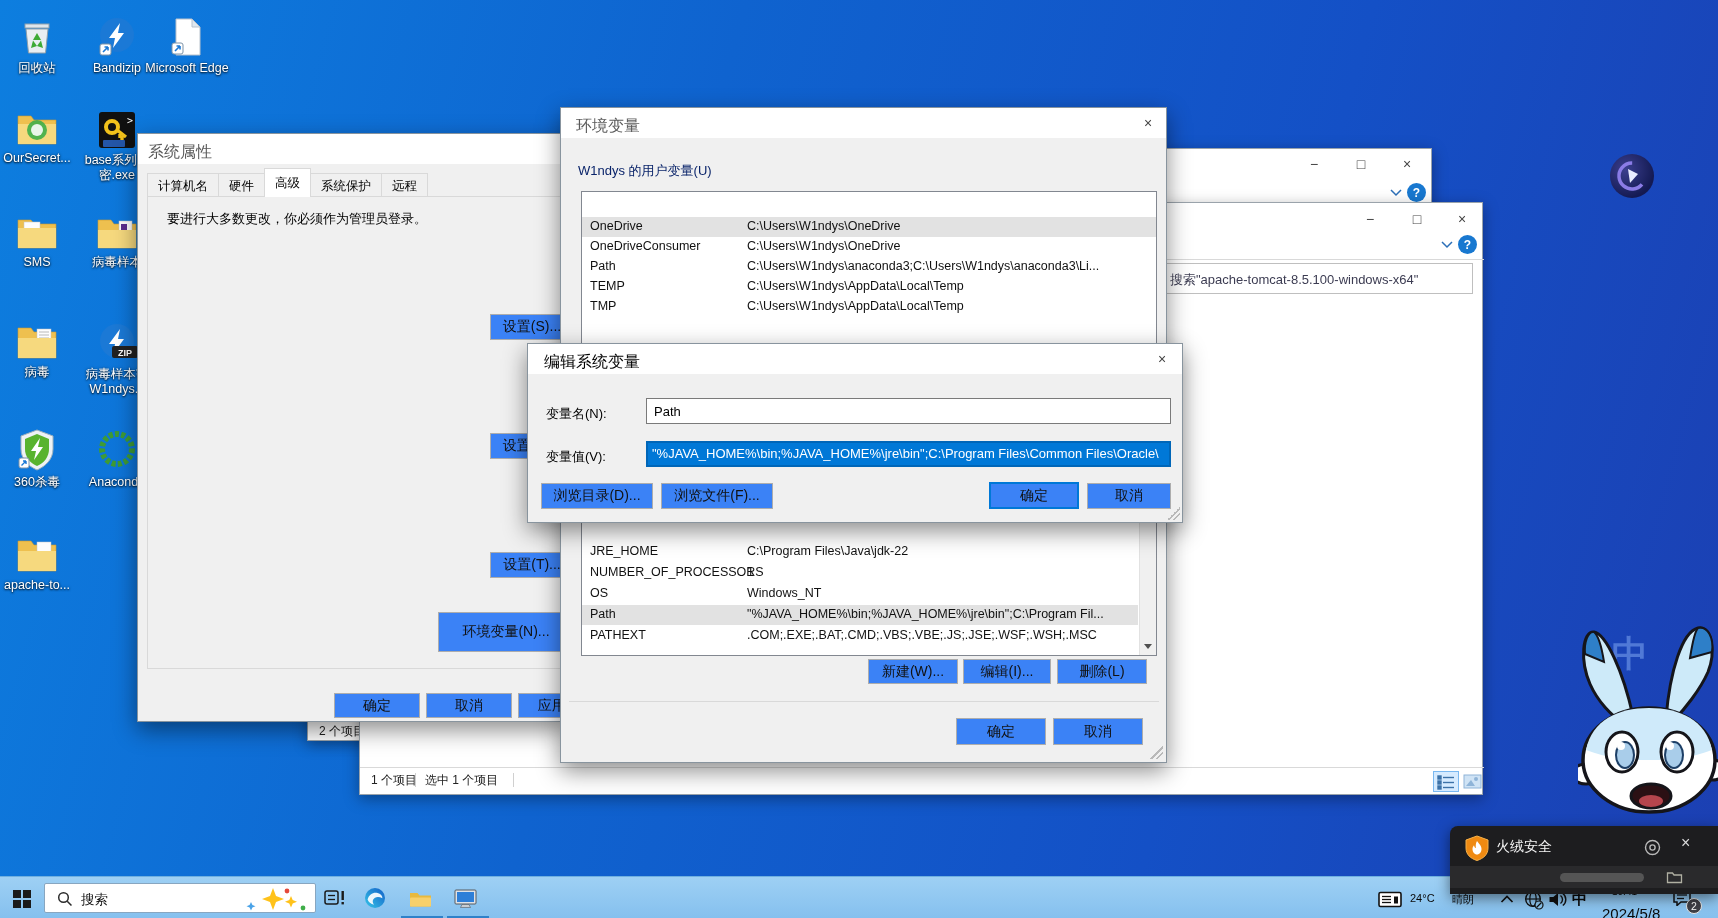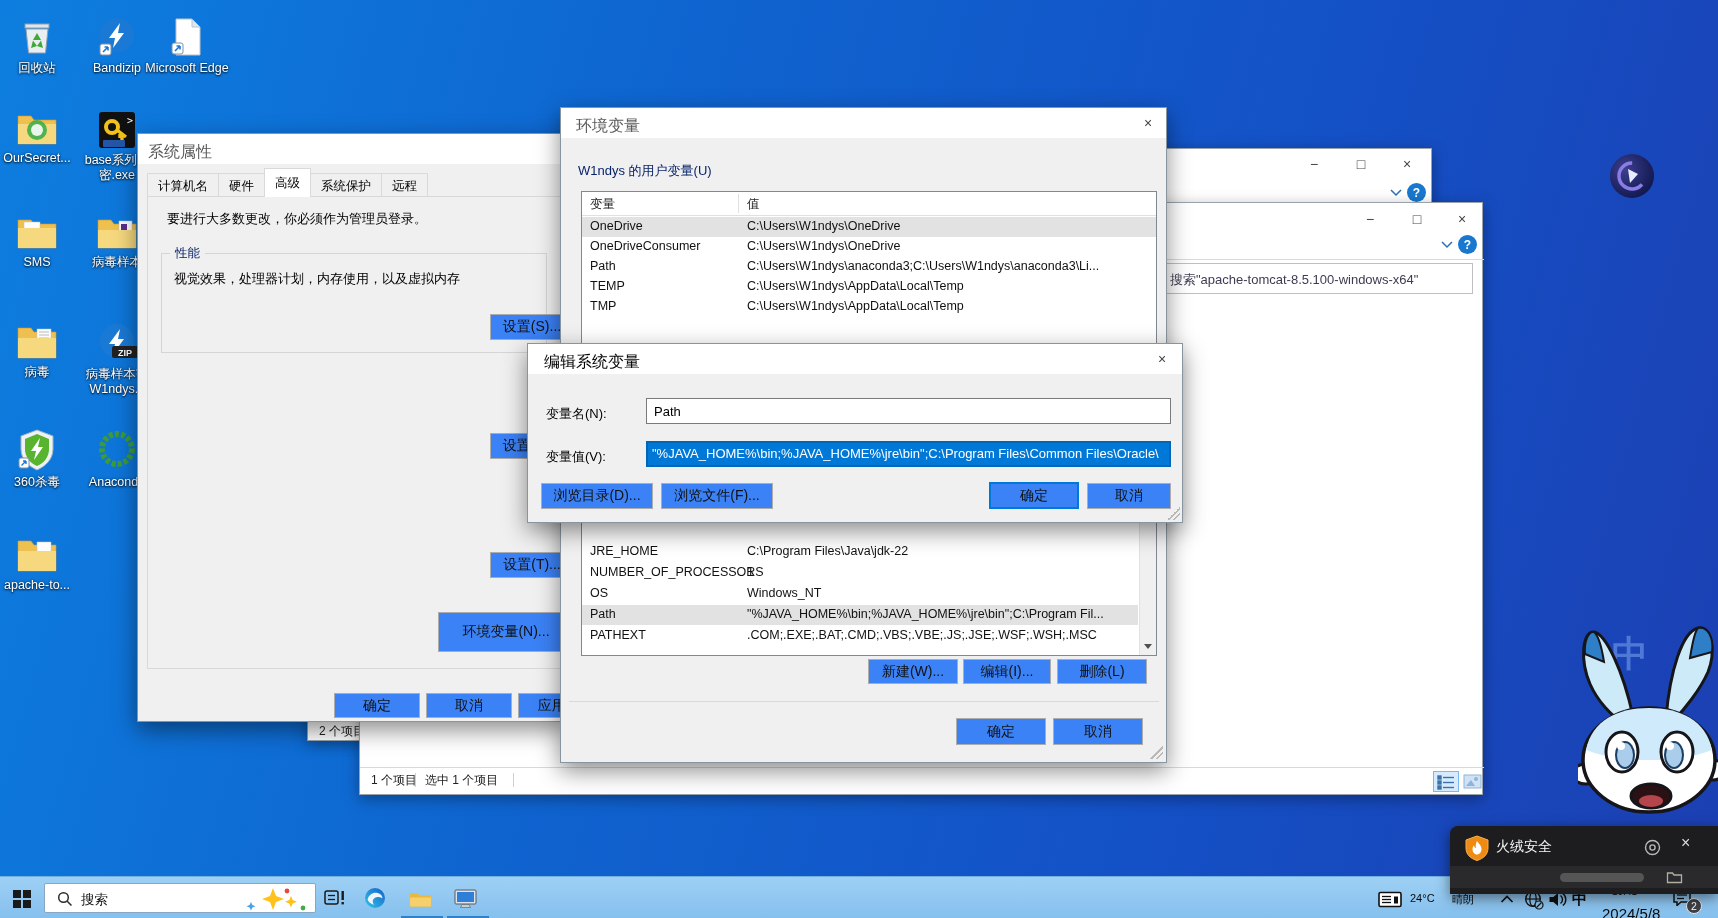--- a/index.html
+++ b/index.html
@@ -290,24 +290,20 @@
       <div class="tab">计算机名</div>
       <div class="tab">硬件</div>
       <div class="tab active">高级</div>
       <div class="tab">系统保护</div>
       <div class="tab">远程</div>
     </div>
     <div class="abs" style="left:9px;top:62px;width:414px;height:473px;border:1px solid #d9d9d9;background:#f0f0f0"></div>
 
     <div class="lbl13" style="left:29px;top:76px">要进行大多数更改，你必须作为管理员登录。</div>
 
-    <div class="grp" style="left:23px;top:119px;width:386px;height:100px">
-      <span class="legend">性能</span>
-      <div class="lbl13" style="left:12px;top:16px">视觉效果，处理器计划，内存使用，以及虚拟内存</div>
-    </div>
     <div class="btn" style="left:352px;top:180px;width:84px;height:26px">设置(S)...</div>
 
     <div class="btn" style="left:352px;top:299px;width:84px;height:26px">设置(E)...</div>
 
     <div class="btn" style="left:352px;top:418px;width:84px;height:26px">设置(T)...</div>
 
     <div class="btn" style="left:300px;top:478px;width:136px;height:40px">环境变量(N)...</div>
 
     <div class="btn" style="left:196px;top:559px;width:86px;height:25px">确定</div>
     <div class="btn" style="left:288px;top:559px;width:86px;height:25px">取消</div>
@@ -315,25 +311,20 @@
   </div>
 
   <div class="dlg" style="left:560px;top:107px;width:607px;height:656px;z-index:6">
     <div class="abs" style="left:0;top:0;right:0;height:30px;background:#fff"></div>
     <div class="dlg-title" style="left:15px">环境变量</div>
     <div class="ctl" style="right:8px;top:7px">×</div>
 
     <div class="lbl13" style="left:17px;top:54px;color:#0a246a">W1ndys 的用户变量(U)</div>
 
     <div class="vtable" style="left:20px;top:83px;width:576px;height:158px">
-      <div class="vhead">
-        <span class="cname">变量</span>
-        <span class="cval">值</span>
-        <div class="vdiv" style="left:156px"></div>
-      </div>
       <div class="vrow sel" style="top:25px">
         <span class="cname">OneDrive</span>
           <span class="cval">C:\Users\W1ndys\OneDrive</span>
       </div>
       <div class="vrow" style="top:45px">
         <span class="cname">OneDriveConsumer</span>
           <span class="cval">C:\Users\W1ndys\OneDrive</span>
       </div>
       <div class="vrow" style="top:65px">
         <span class="cname">Path</span>

